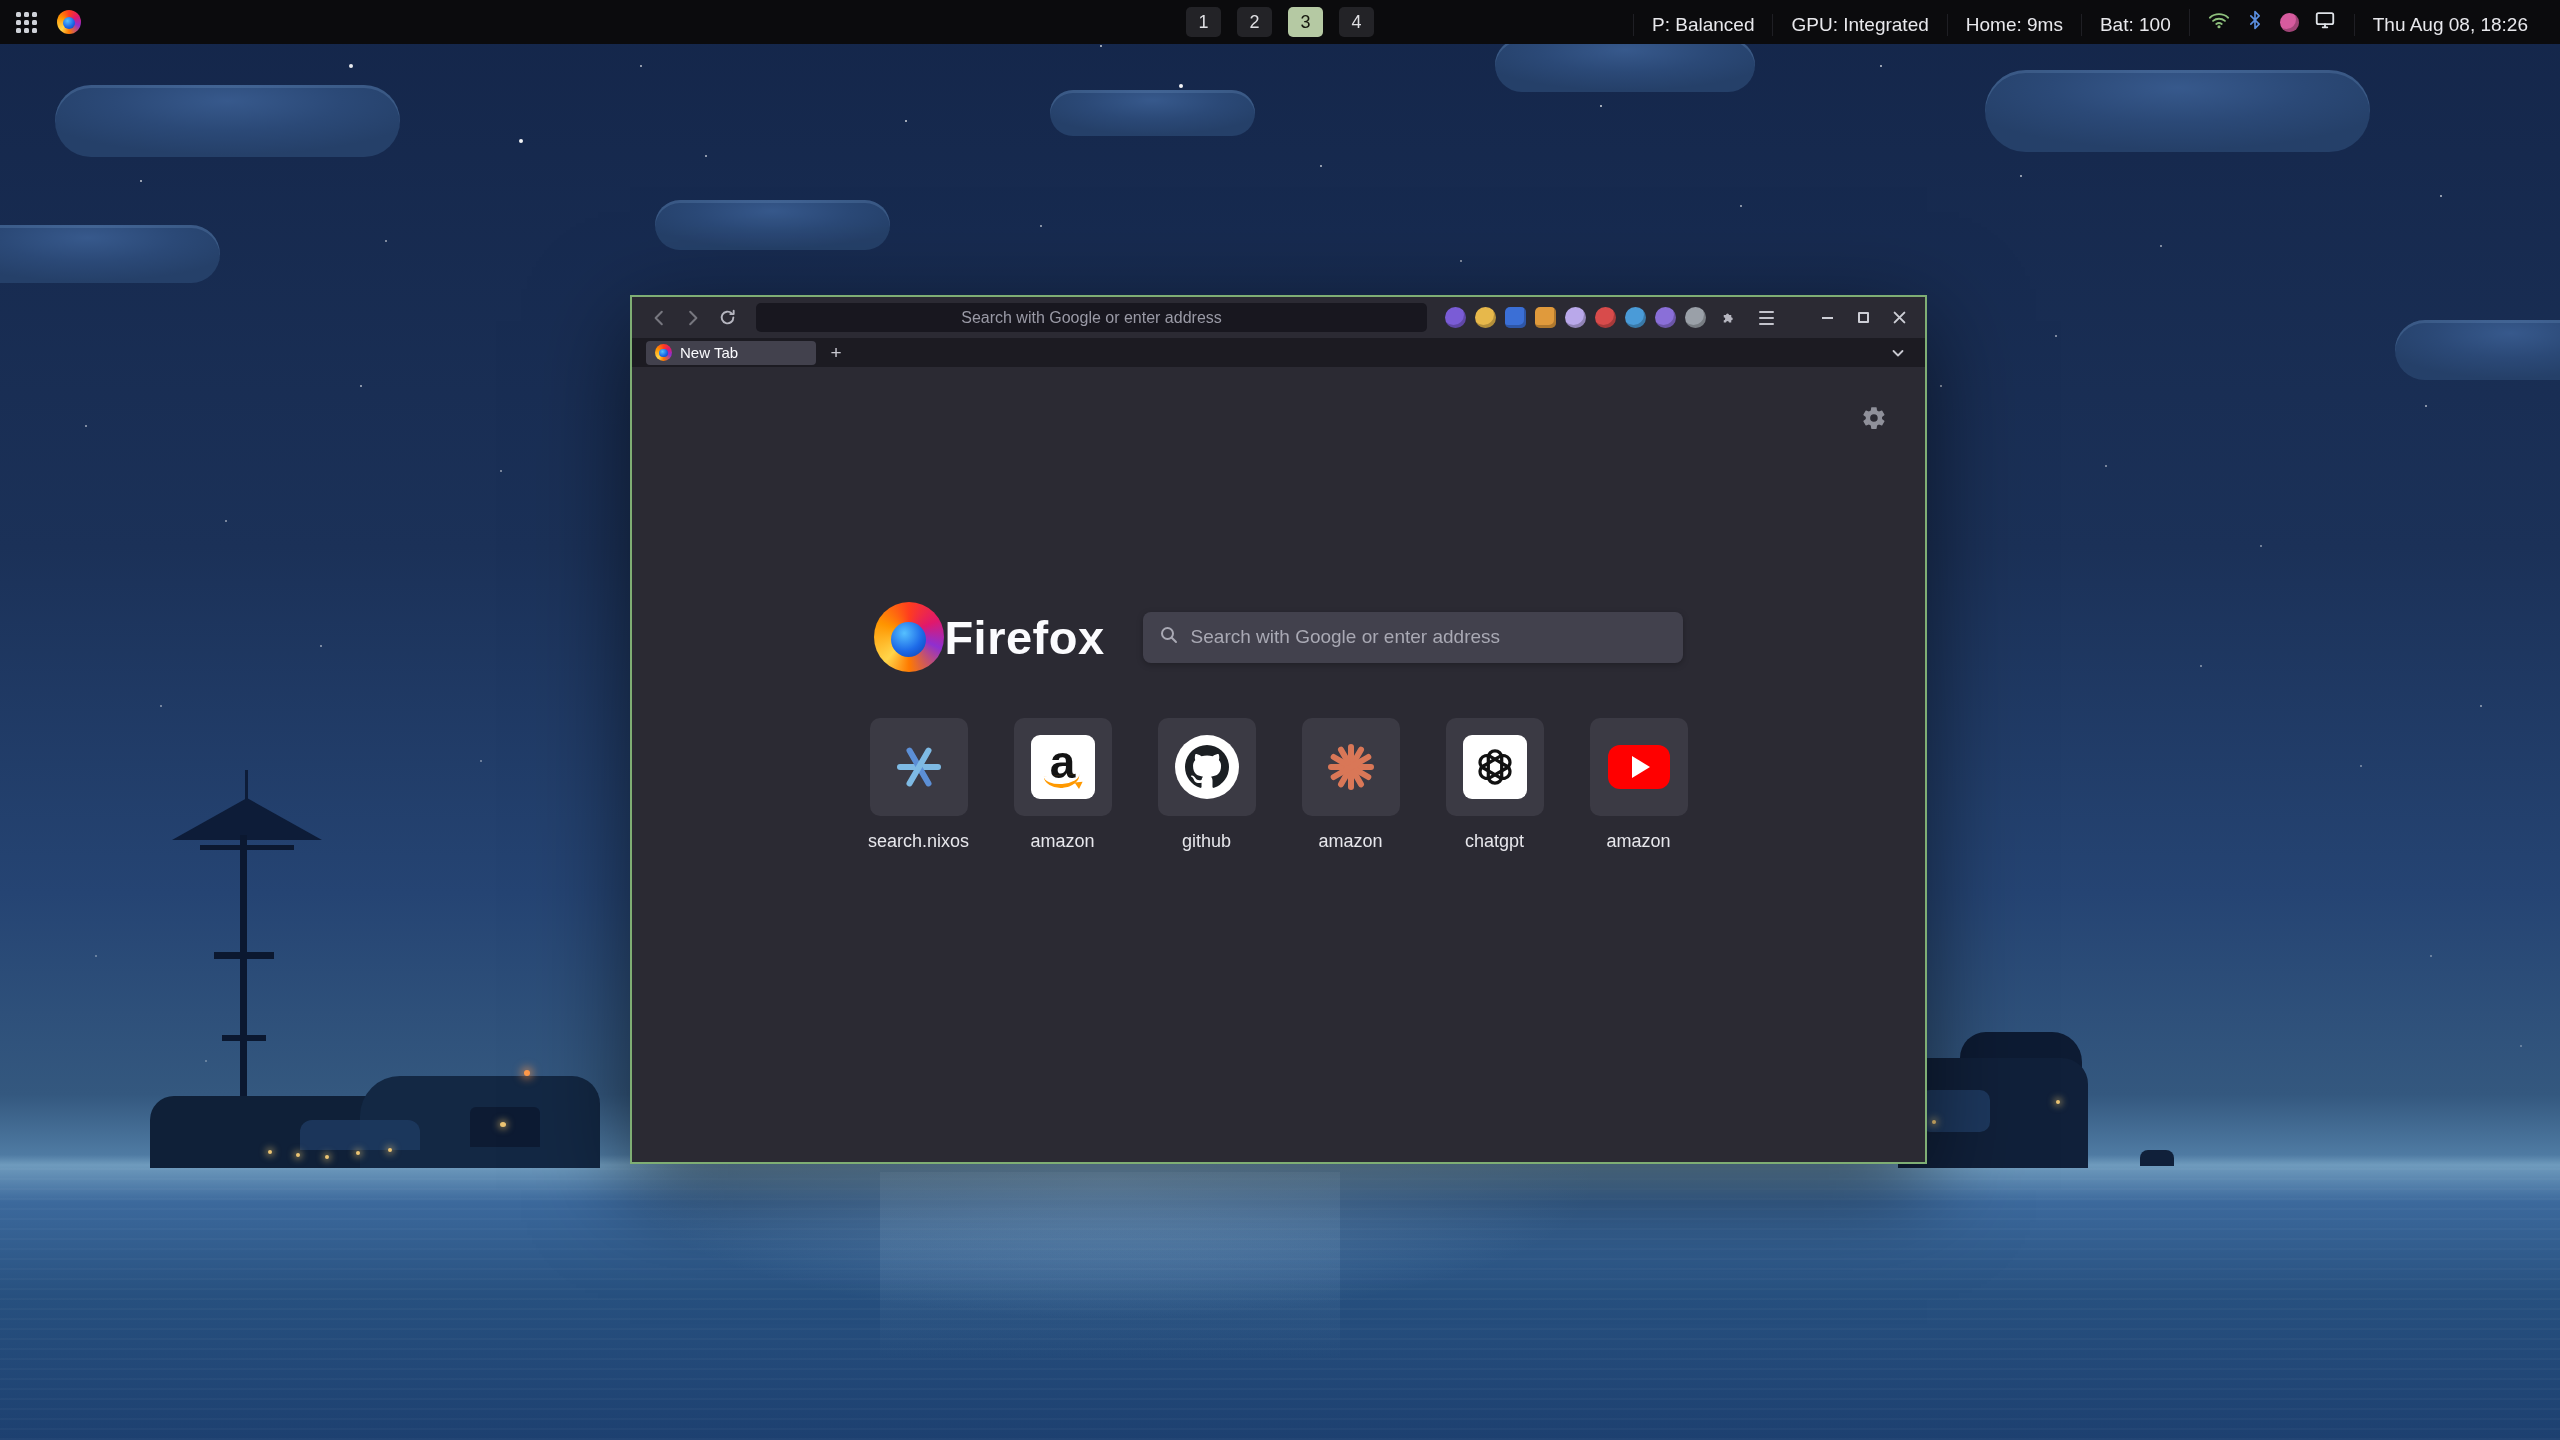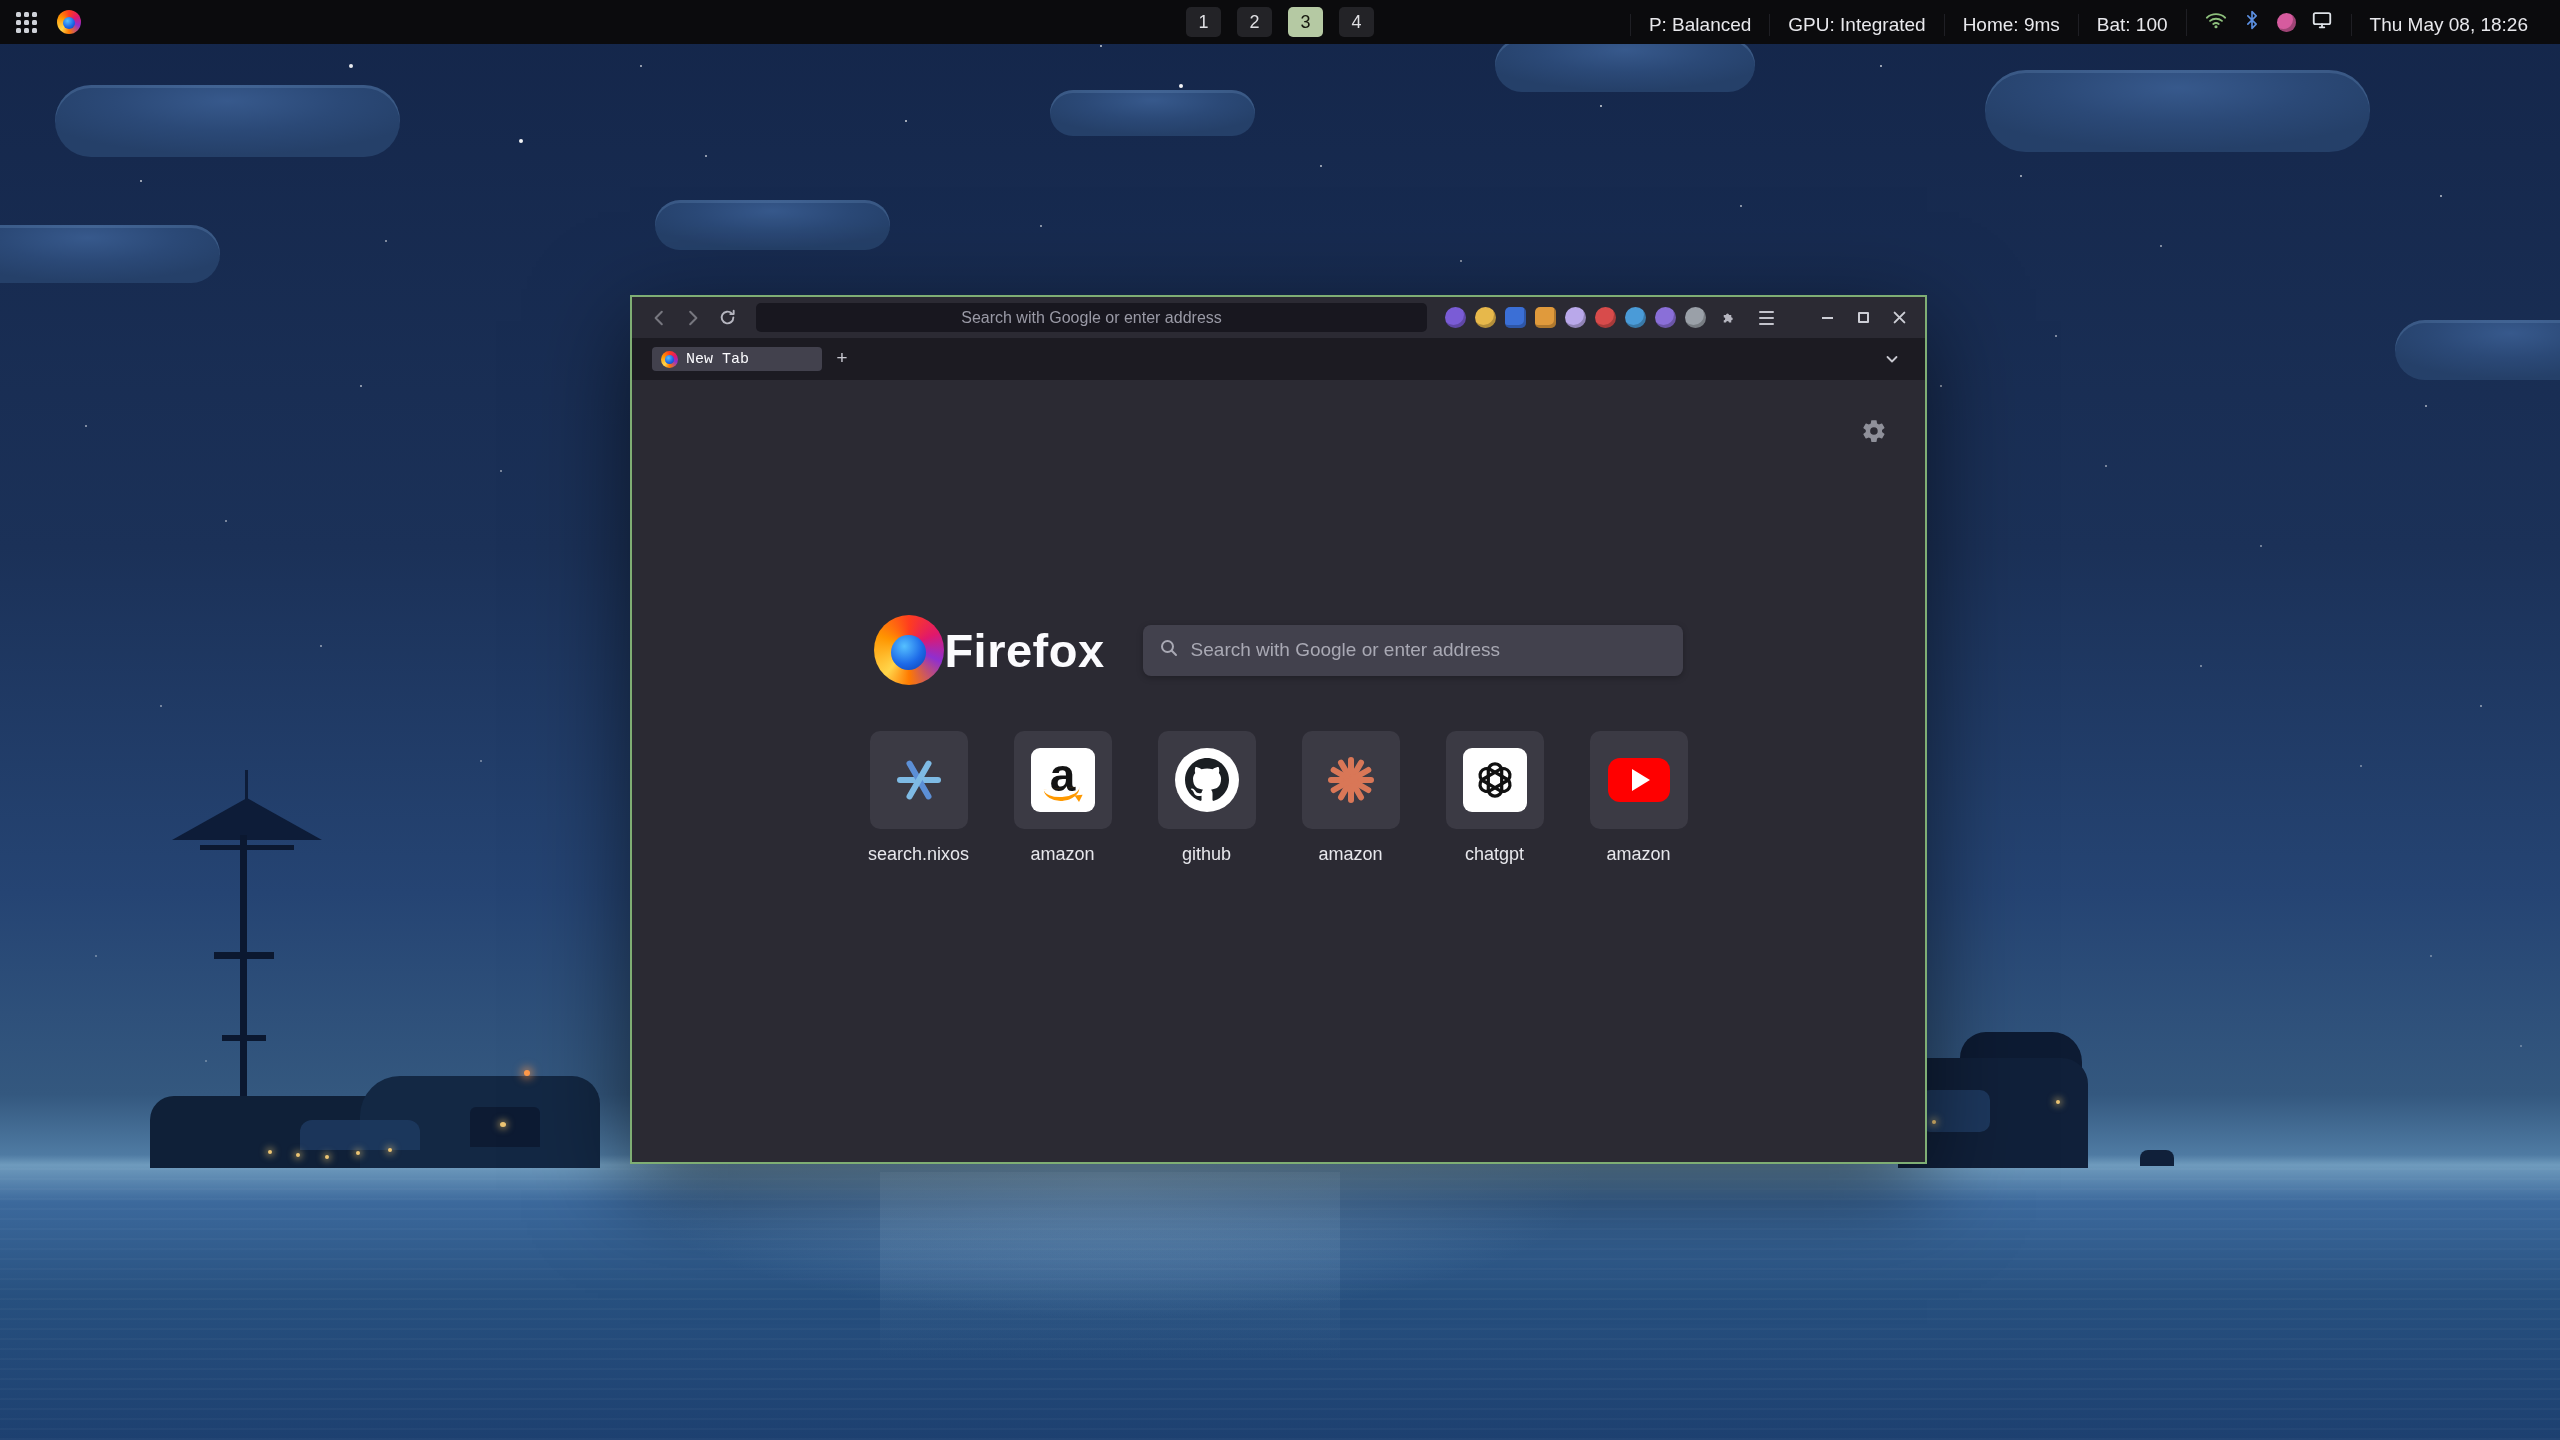--- a/index.html
+++ b/index.html
@@ -129,21 +129,21 @@
   .tool-icon { width:28px; height:28px; border-radius:4px; color:#b6b6c0;
     display:flex; align-items:center; justify-content:center; cursor:pointer; }
   .hamb { display:flex; flex-direction:column; gap:4px; }
   .hamb span { width:15px; height:2px; background:#c3c3cc; border-radius:1px; }
   .win-controls { margin-left:auto; display:flex; align-items:center; gap:8px; }
   .wc { width:28px; height:26px; display:flex; align-items:center; justify-content:center;
     color:#cdced6; border-radius:4px; cursor:pointer; }
   .wc .min-glyph { width:11px; height:2px; background:currentColor; }
   .wc .max-glyph { width:11px; height:11px; border:2px solid currentColor; border-radius:1px; }
 
-  .tabstrip { height:42px; flex:none; background:#1c1b22; display:flex; align-items:center; padding:0 20px;font-family:Liberation Mono, monospace; }
+  .tabstrip { height:29px; flex:none; background:#1c1b22; display:flex; align-items:center; padding:0 14px; }
   .tab { width:170px; height:24px; background:#42414d; border-radius:4px; display:flex; align-items:center;
     gap:8px; padding:0 9px; color:#fbfbfe; font-size:15px; cursor:pointer; }
   .tab-label { overflow:hidden; white-space:nowrap; text-overflow:ellipsis; }
   .newtab-btn { width:26px; height:24px; margin-left:7px; border-radius:4px; color:#c8c8d0;
     font-size:19px; line-height:1; display:flex; align-items:center; justify-content:center; cursor:pointer; }
   .tabs-chevron { margin-left:auto; color:#c8c8d0; width:26px; height:24px;
     display:flex; align-items:center; justify-content:center; cursor:pointer; }
 
   .content { flex:1; position:relative; background:#2b2a33; }
   .gear-btn { position:absolute; top:38px; right:38px; color:#8f909a; cursor:pointer; }
@@ -284,21 +284,21 @@
             </svg>
         </span>
         <span class="pink-dot"></span>
         <span>
           <svg width="22" height="22" viewBox="0 0 24 24">
               <rect x="3" y="4.5" width="18" height="12" rx="1.8" fill="none" stroke="#dfe3e8" stroke-width="2"></rect>
               <path d="M9.5 20h5M12 16.5V20" stroke="#dfe3e8" stroke-width="2" stroke-linecap="round"></path>
             </svg>
         </span>
       </div>
-      <div class="seg">Thu May 08, 18:26</div>
+      <div class="seg">Thu Aug 08, 18:26</div>
     </div>
   </div>
 
   <div class="window">
 
     <div class="toolbar">
       <div class="nav-btn dim">
         <svg width="18" height="18" viewBox="0 0 16 16">
             <path d="M10.5 2.5L5 8l5.5 5.5" fill="none" stroke="currentColor" stroke-width="1.8" stroke-linecap="round" stroke-linejoin="round"></path>
           </svg>

